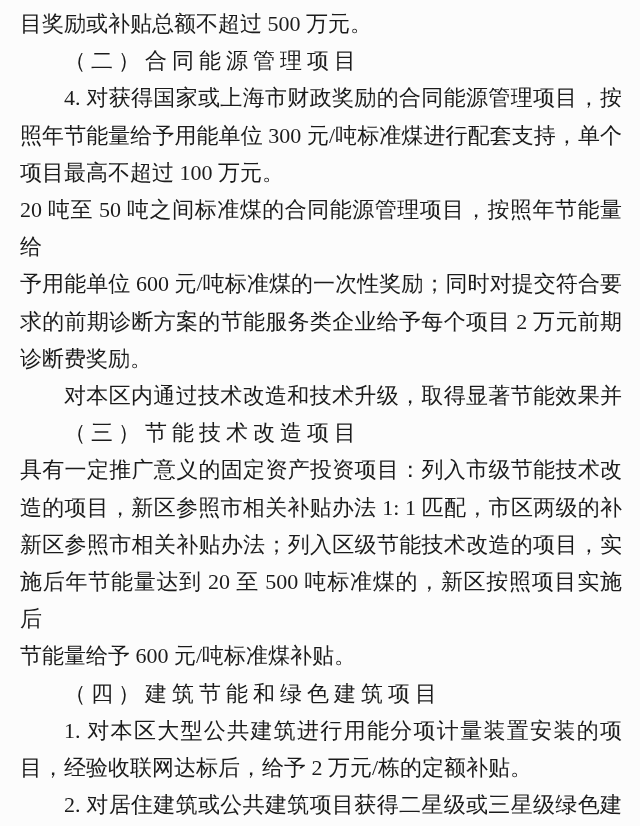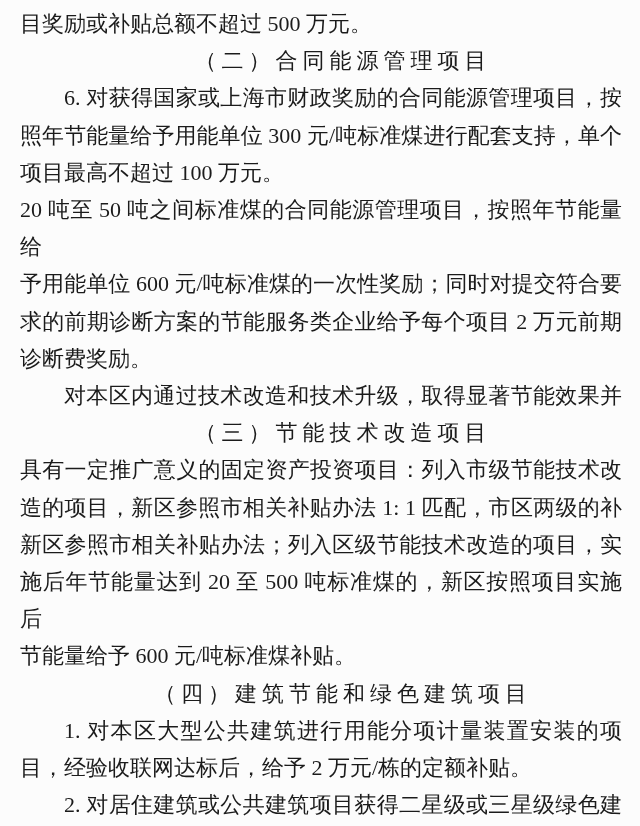--- a/index.html
+++ b/index.html
@@ -41,35 +41,35 @@
   
   .line.start {
     text-indent: 2em;
     text-align: justify;
     text-align-last: justify;
   }
   
   .line.heading {
     text-indent: 2em;
     letter-spacing: 5px;
-    text-align: center;
+    text-align: left;
   }
   
   .line.end {
     text-align: left;
   }
 </style>
 </head>
 <body>
 
 <div class="page">
   <div class="doc-body" style="color: rgb(27, 27, 27);">
       <div class="line end">目奖励或补贴总额不超过 500 万元。</div>
       <div class="line heading">（二）合同能源管理项目</div>
-      <div class="line start">6. 对获得国家或上海市财政奖励的合同能源管理项目，按</div>
+      <div class="line start">4. 对获得国家或上海市财政奖励的合同能源管理项目，按</div>
       <div class="line full">照年节能量给予用能单位 300 元/吨标准煤进行配套支持，单个</div>
       <div class="line end">项目最高不超过 100 万元。</div>
       <div class="line full">20 吨至 50 吨之间标准煤的合同能源管理项目，按照年节能量给</div>
       <div class="line full">予用能单位 600 元/吨标准煤的一次性奖励；同时对提交符合要</div>
       <div class="line full">求的前期诊断方案的节能服务类企业给予每个项目 2 万元前期</div>
       <div class="line end">诊断费奖励。</div>
       <div class="line start">对本区内通过技术改造和技术升级，取得显著节能效果并</div>
       <div class="line heading">（三）节能技术改造项目</div>
       <div class="line full">具有一定推广意义的固定资产投资项目：列入市级节能技术改</div>
       <div class="line full">造的项目，新区参照市相关补贴办法 1: 1 匹配，市区两级的补</div>

